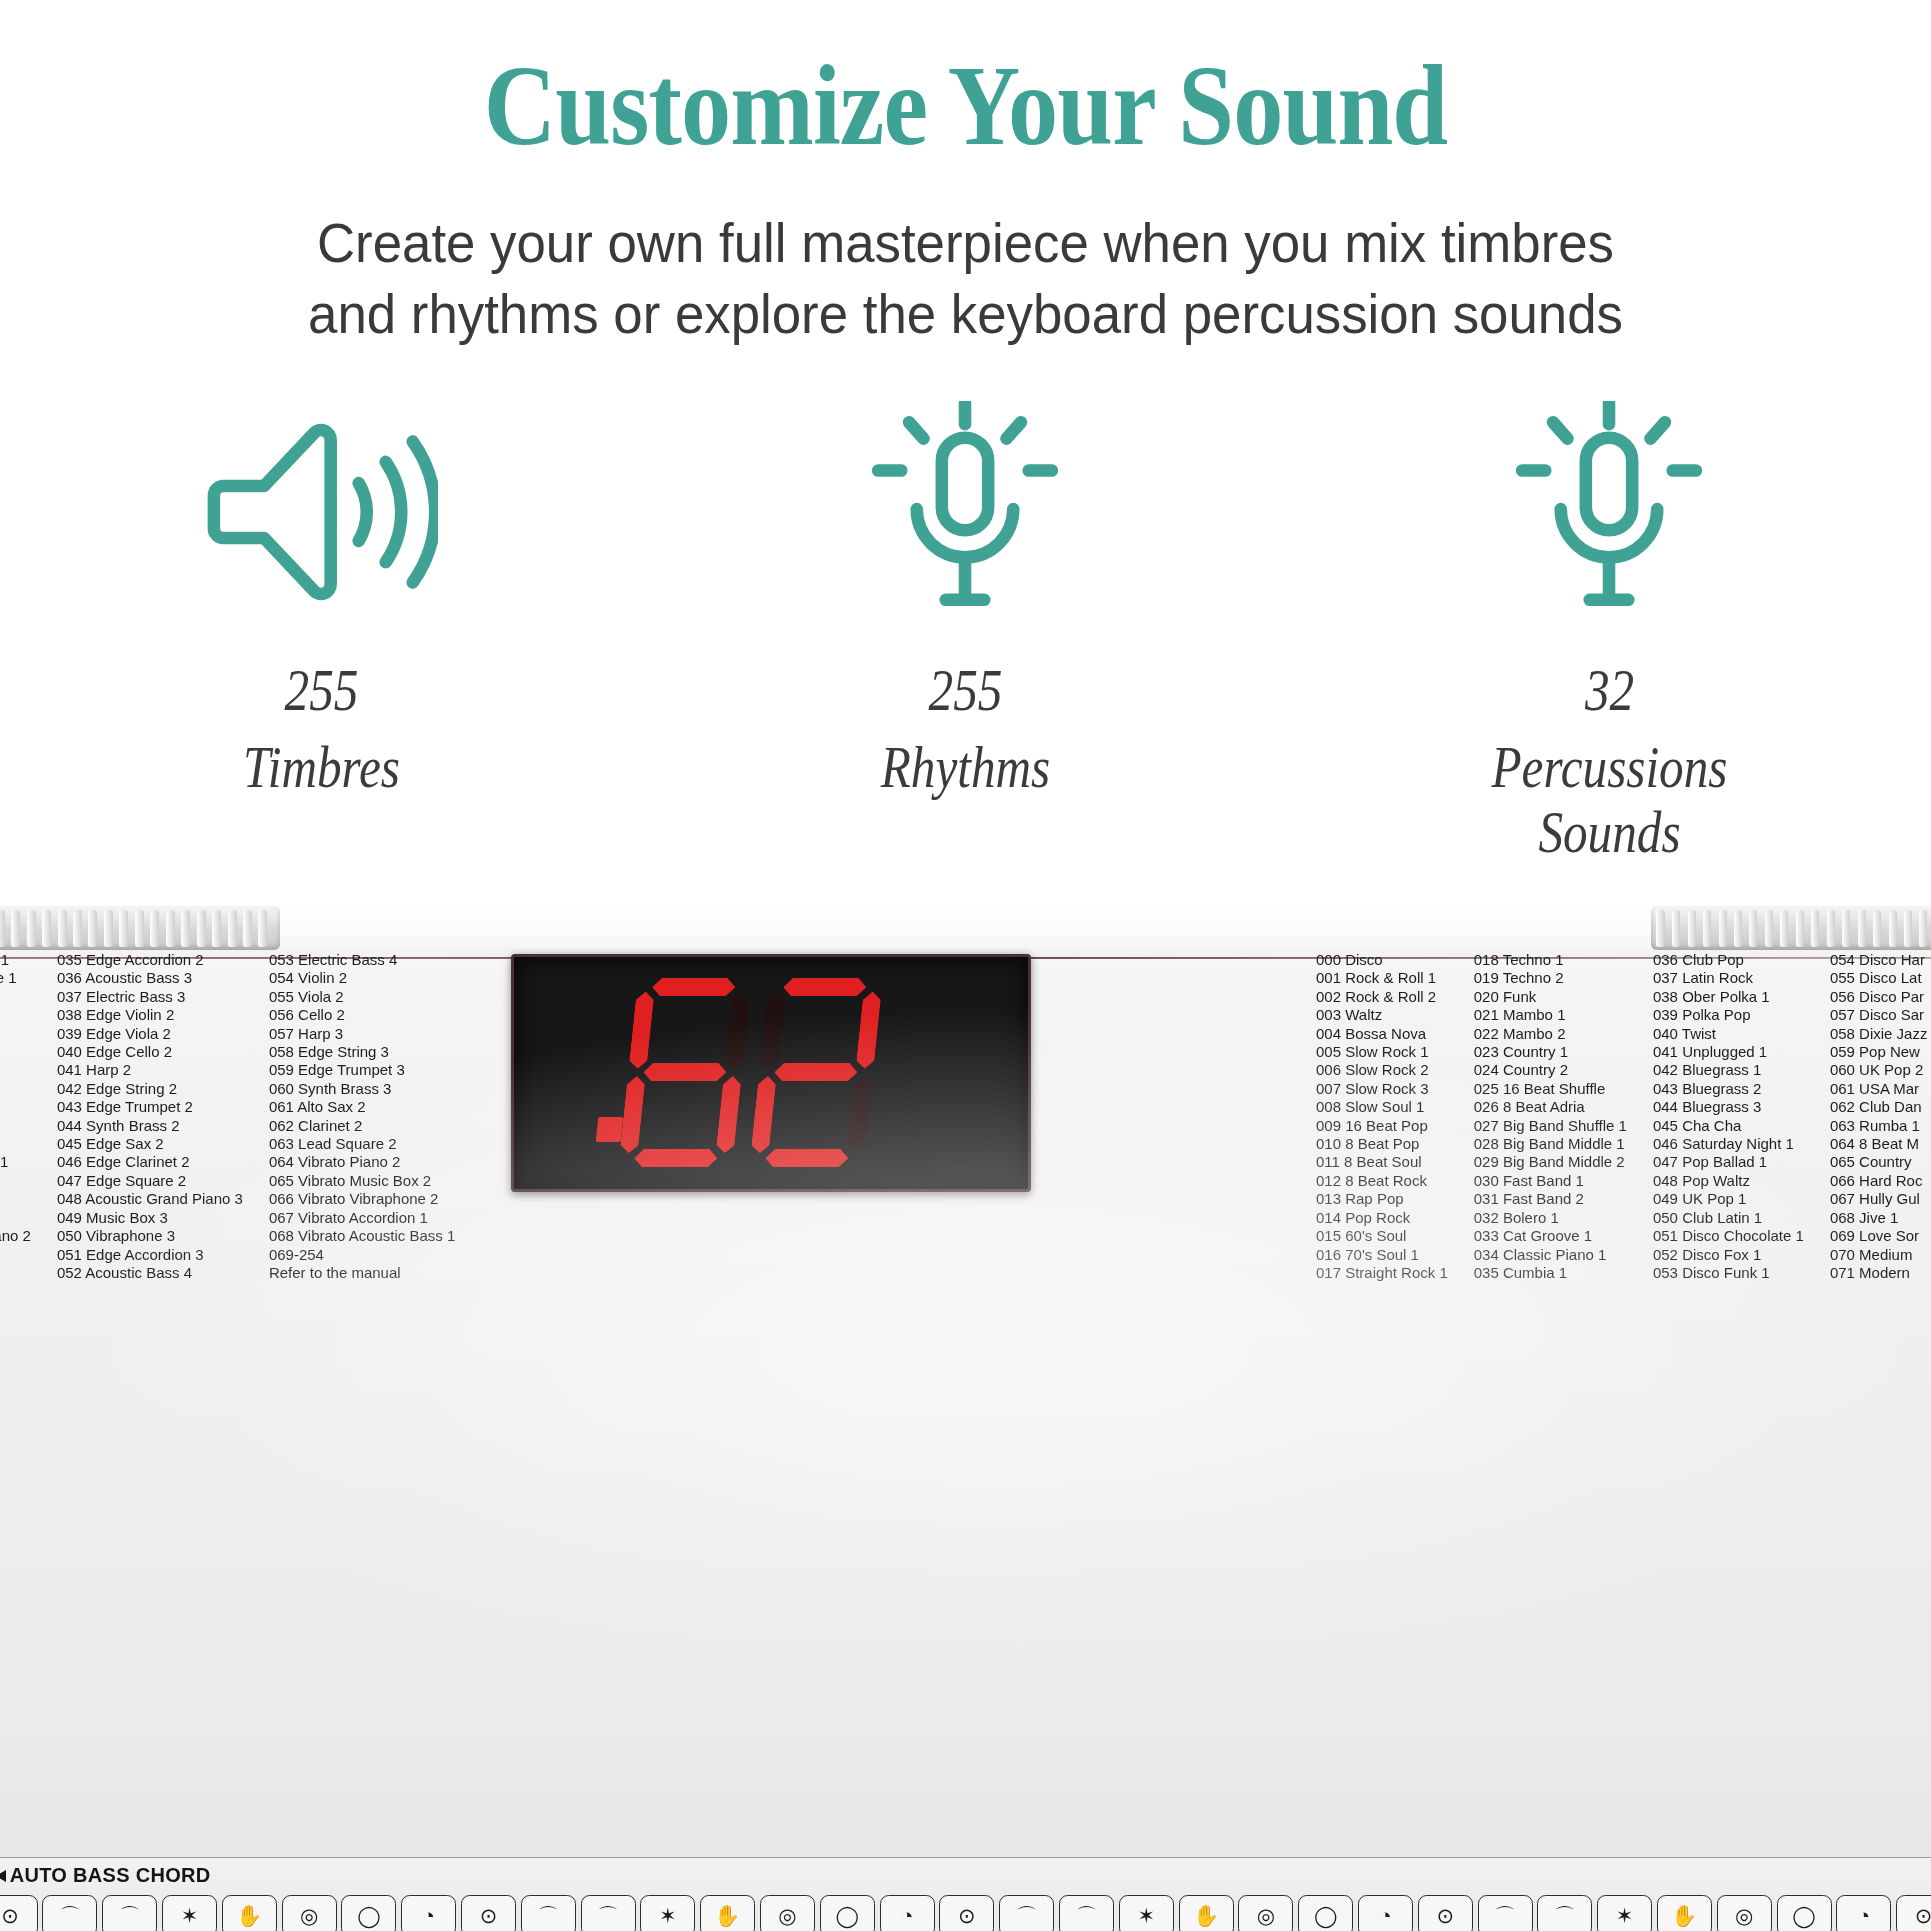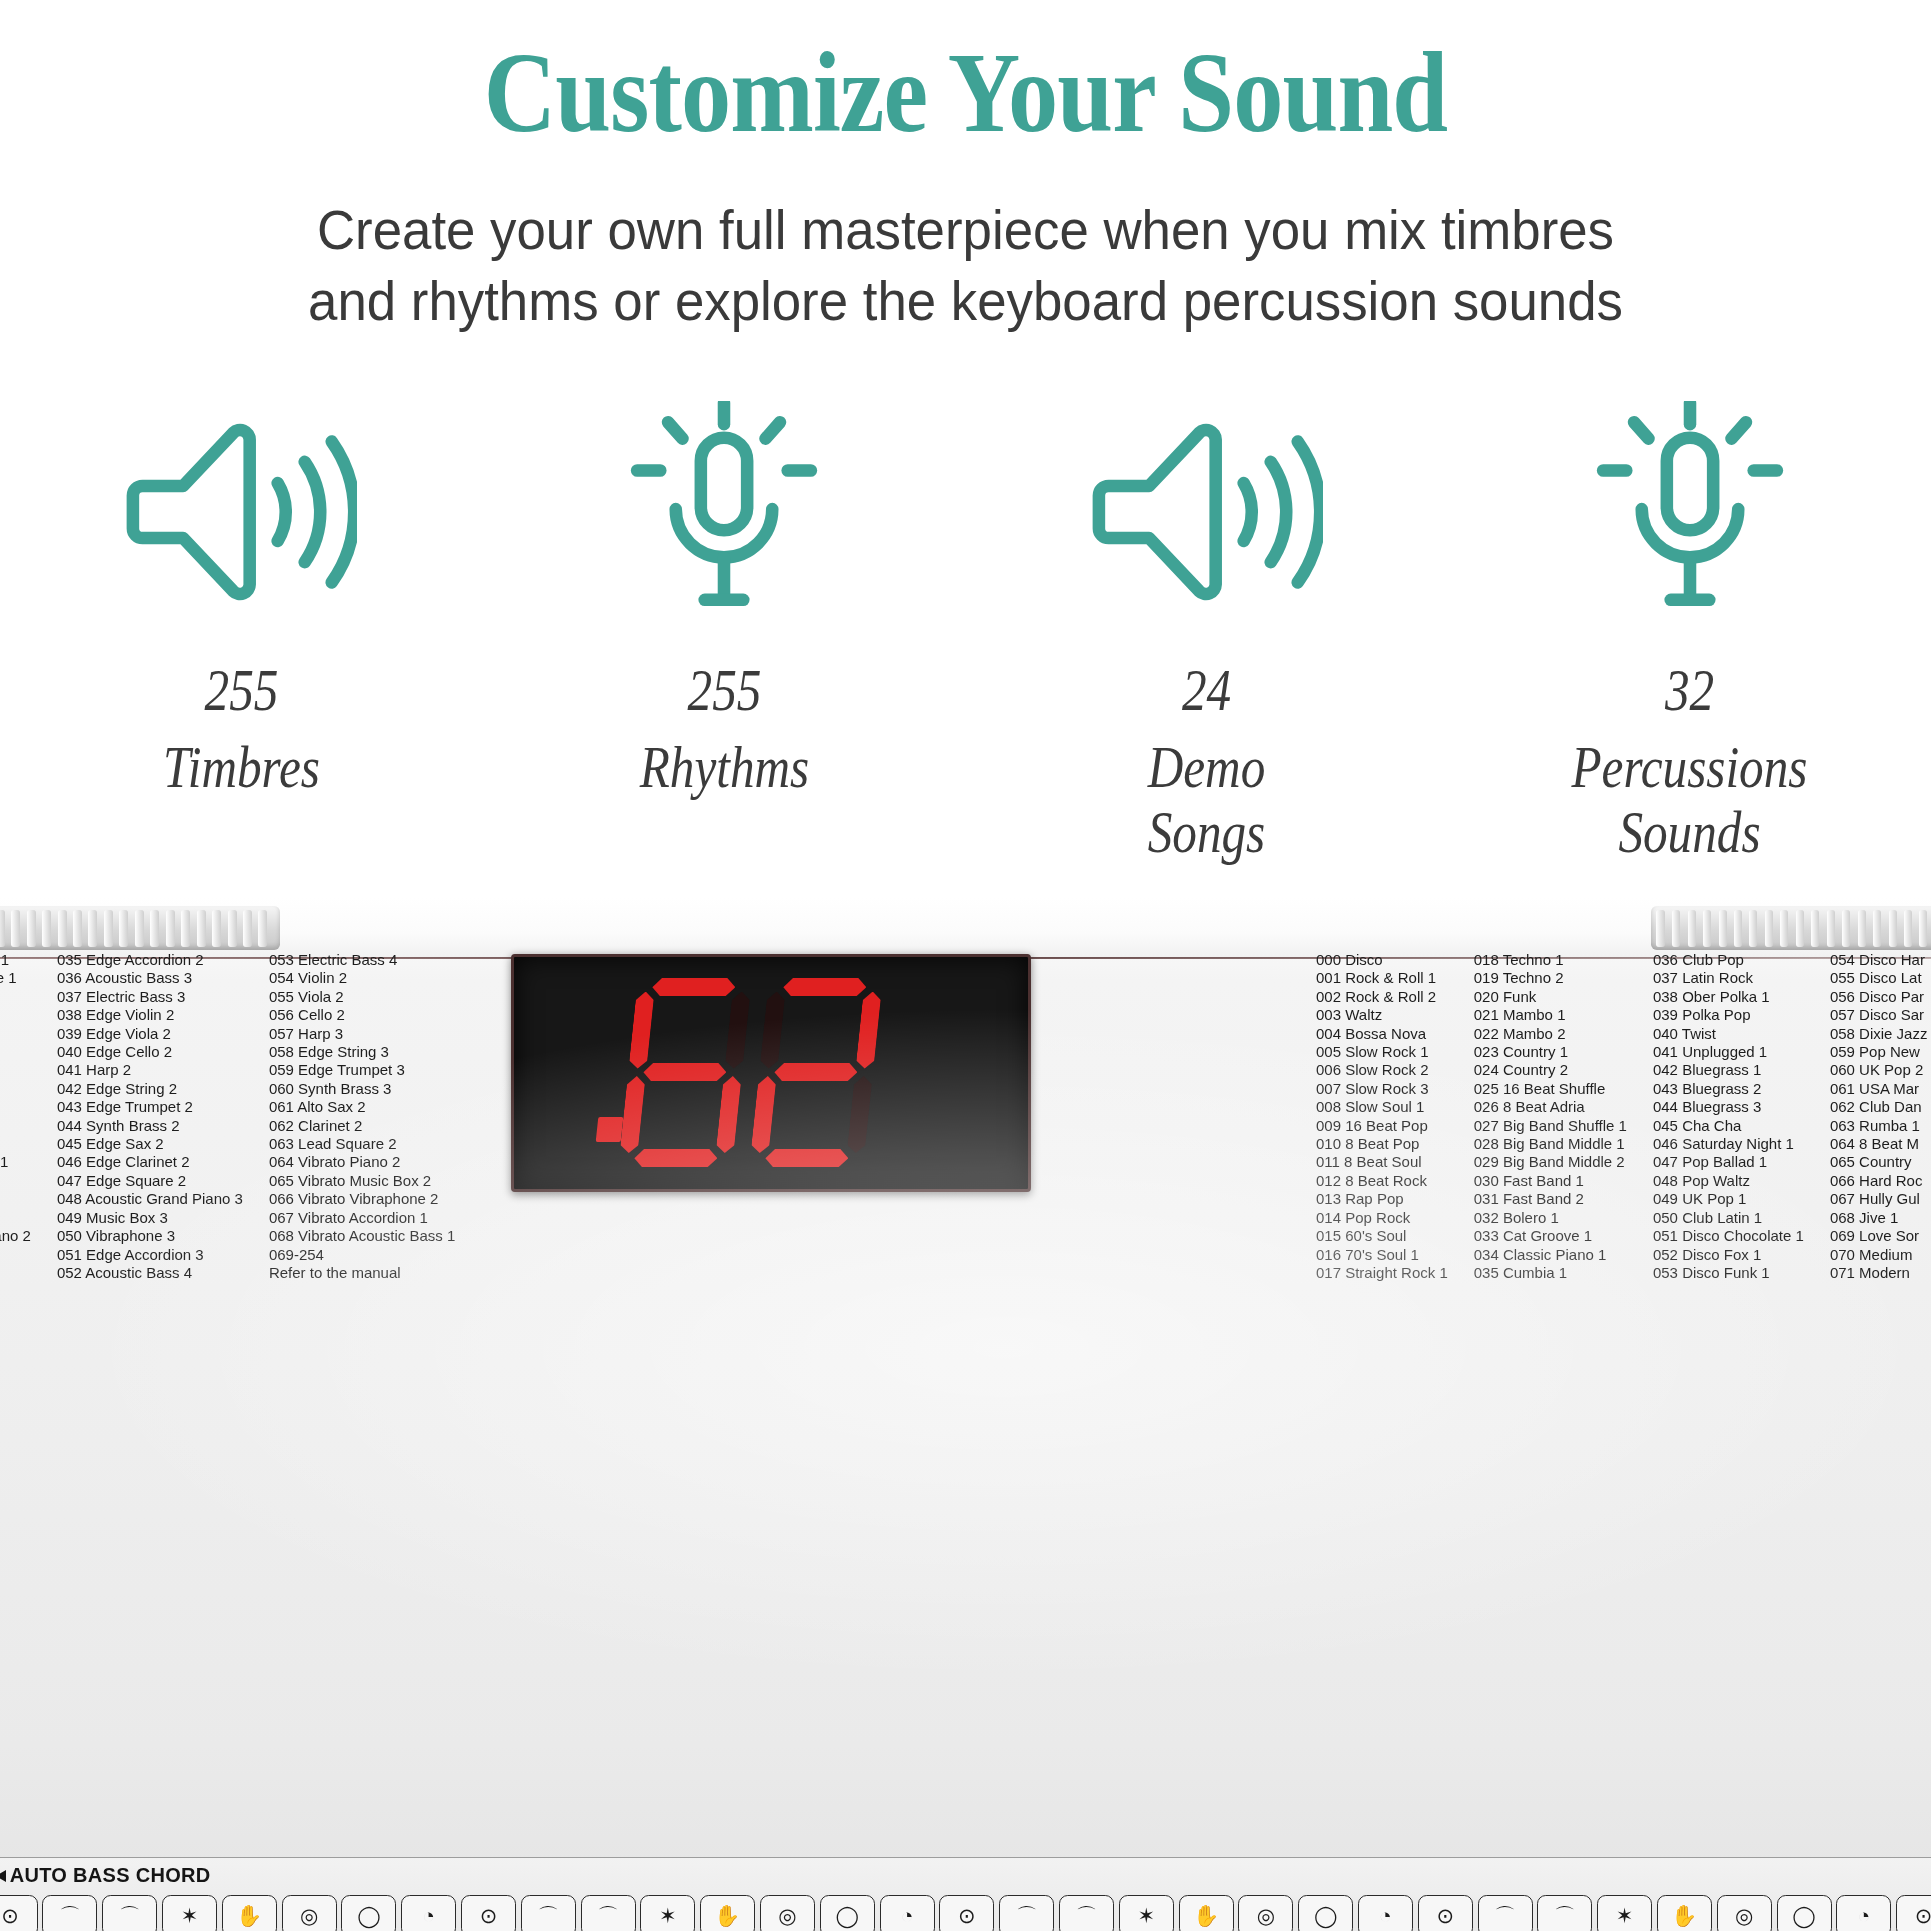--- a/index.html
+++ b/index.html
@@ -10,21 +10,21 @@
     background: #ffffff;
     overflow: hidden;
     position: relative;
   }
 
   
   .hero {
     width: 1931px;
     height: 898px;
     background: #ffffff;
-    padding-top: 31px;
+    padding-top: 44px;
     text-align: center;
     position: relative;
   }
   .hero-title {
     font-family: "Liberation Serif", serif;
     font-weight: bold;
     font-size: 114px;
     line-height: 1.08;
     color: #3fa295;
     letter-spacing: -1px;
@@ -242,35 +242,20 @@
           <path d="M30 72 h24"></path>
           <path d="M210 72 h-24"></path>
         </svg>
       </div>
       <div class="stat-num">255</div>
       <div class="stat-label">
         <span>Rhythms</span>
       </div>
     </div>
 
-    <div class="stat">
-      <div class="stat-icon">
-        <svg width="232" height="222" viewBox="0 0 240 230" fill="none" stroke="#3fa295" stroke-width="13" stroke-linecap="round" stroke-linejoin="round">
-          <path d="M18 88 h42 L112 33 a10 10 0 0 1 17 7 v150 a10 10 0 0 1 -17 7 L60 142 H18 a10 10 0 0 1 -10 -10 V98 a10 10 0 0 1 10 -10 z"></path>
-          <path d="M158 85 a58 58 0 0 1 0 60"></path>
-          <path d="M186 63 a92 92 0 0 1 0 104"></path>
-          <path d="M214 42 a126 126 0 0 1 0 146"></path>
-        </svg>
-      </div>
-      <div class="stat-num">24</div>
-      <div class="stat-label">
-        <span>Demo</span>
-        <span>Songs</span>
-      </div>
-    </div>
 
     <div class="stat">
       <div class="stat-icon">
         <svg width="232" height="222" viewBox="0 0 240 230" fill="none" stroke="#3fa295" stroke-width="13" stroke-linecap="round" stroke-linejoin="round">
           <rect x="96" y="38" width="48" height="96" rx="24"></rect>
           <path d="M70 112 a50 50 0 0 0 100 0"></path>
           <path d="M120 162 v38"></path>
           <path d="M100 206 h40"></path>
           <path d="M120 2 v22"></path>
           <path d="M62 22 l15 17"></path>

